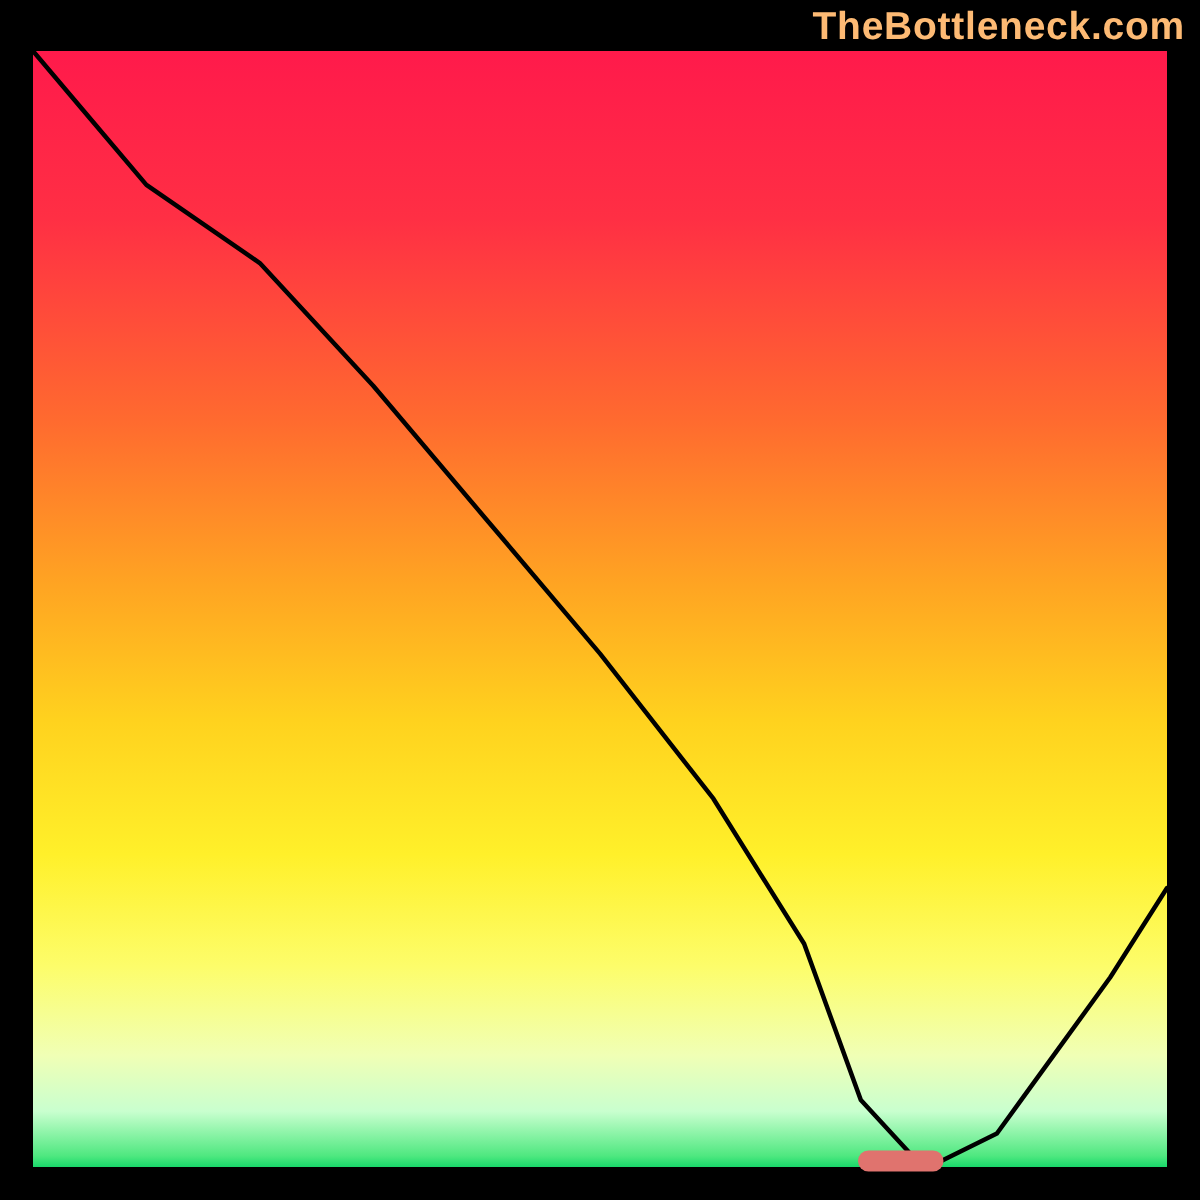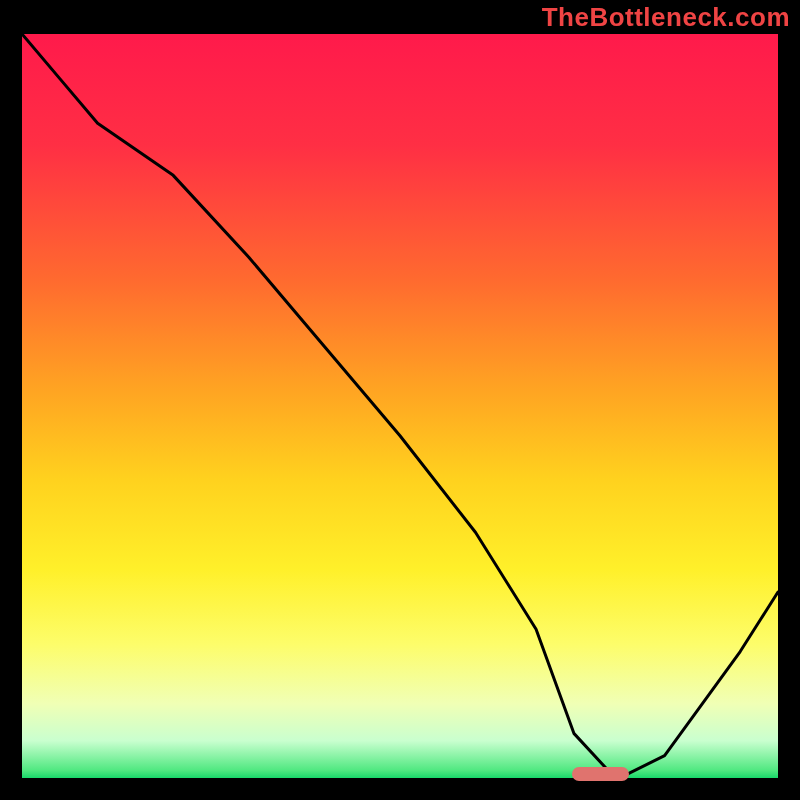--- a/index.html
+++ b/index.html
@@ -14,21 +14,21 @@
   .frame {
     position: relative;
     width: 800px;
     height: 800px;
     background: #000;
   }
   .watermark {
     position: absolute;
     top: 2px;
     right: 10px;
-    color: #ef4444;
+    color: #fdba74;
     font-size: 26px;
     font-weight: 600;
     letter-spacing: 0.5px;
     user-select: none;
   }
   .plot {
     position: absolute;
     left: 22px;
     top: 34px;
     width: 756px;

